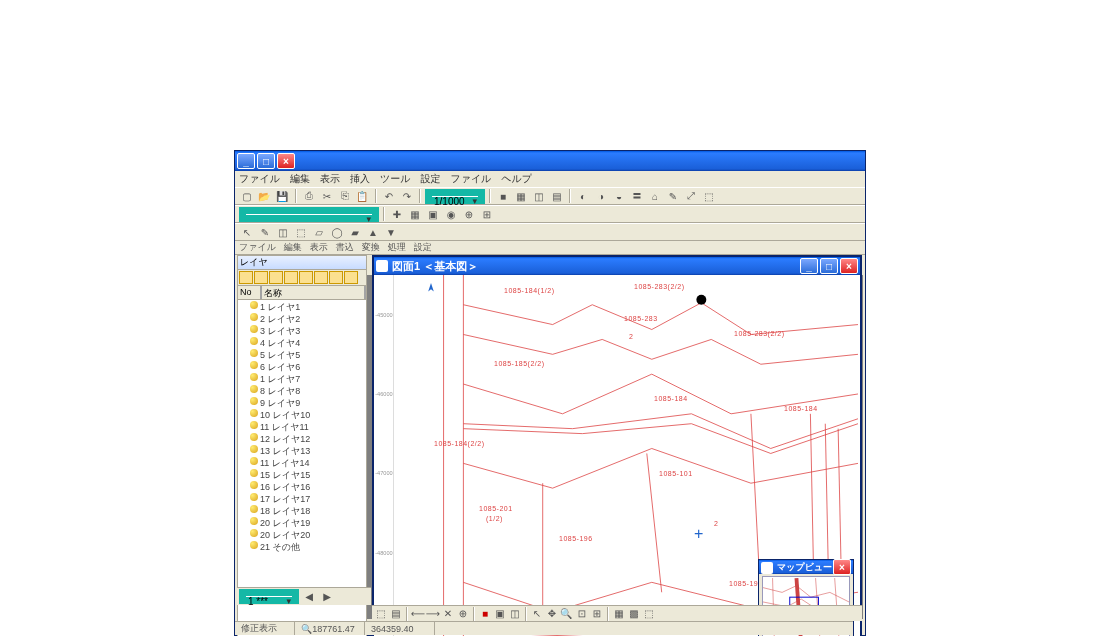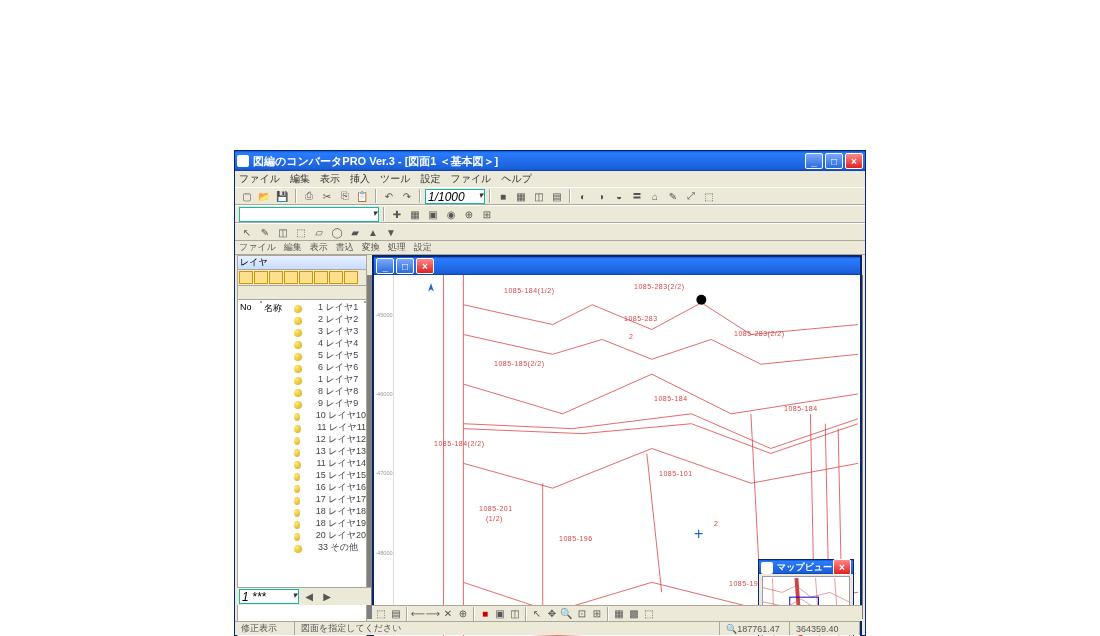--- a/index.html
+++ b/index.html
@@ -11,67 +11,66 @@
 .titlebar .ttl::before { content: ""; position: absolute; left: 0; top: 1px; width: 12px; height: 12px; background: #fff; border-radius: 2px; }
 .winbtns { display: flex; gap: 2px; }
 .winbtn { width: 18px; height: 16px; border: 1px solid #fff; border-radius: 2px; display: flex; align-items: center; justify-content: center; font-size: 10px; font-weight: bold; color: #fff; cursor: pointer; }
 .winbtn.min, .winbtn.max { background: linear-gradient(to bottom, #7ba8ff, #2b6cd8); }
 .winbtn.close { background: linear-gradient(to bottom, #f88, #d22); }
 .menubar { height: 16px; background: #ece9d8; display: flex; align-items: center; padding: 0 4px; gap: 10px; font-size: 10px; color: #333; }
 .menubar span { cursor: pointer; }
 .toolbar { height: 18px; background: #ece9d8; border-top: 1px solid #fff; border-bottom: 1px solid #aca899; display: flex; align-items: center; padding: 0 4px; gap: 2px; }
 .tbtn { width: 16px; height: 15px; background: #ece9d8; border: 1px solid transparent; display: inline-flex; align-items: center; justify-content: center; font-size: 10px; cursor: pointer; color: #555; }
 .sep { width: 2px; height: 14px; border-left: 1px solid #aca899; border-right: 1px solid #fff; margin: 0 2px; }
-.combo { height: 15px; background: #fff; border: 1px solid #14b8a6; font-size: 12px; padding: 0 12px 0 2px; position: relative; font-style: italic; }
+.combo { height: 15px; background: #fff; border: 7px solid #14b8a6; font-size: 10px; padding: 0 12px 0 2px; position: relative; }
 .combo::after { content: "▾"; position: absolute; right: 1px; top: 0; font-size: 9px; color: #333; }
 .childbar { height: 14px; background: #ece9d8; padding: 0 4px; font-size: 9px; color: #555; display: flex; gap: 8px; align-items: center; border-bottom: 1px solid #aca899; }
 .workspace { position: absolute; left: 2px; right: 2px; top: 124px; bottom: 16px; background: #7f7f7f; }
 .panel { position: absolute; background: #ece9d8; border: 1px solid #aca899; }
 .layers { left: 0; top: -20px; width: 130px; height: 430px; }
 .layers .phead { height: 14px; background: linear-gradient(to bottom, #e8f0ff, #c8dcff); font-size: 9px; padding: 0 2px; border-bottom: 1px solid #aca899; }
 .layers .ptools { height: 16px; display: flex; padding: 1px; gap: 1px; border-bottom: 1px solid #aca899; }
 .ptools .pt { width: 14px; height: 13px; background: #fbe090; border: 1px solid #c90; }
 .layers .colhdr { height: 14px; background: #ece9d8; border-bottom: 1px solid #aca899; display: flex; font-size: 9px; }
-.colhdr .c { border-right: 2px solid #a3a3a3; padding: 1px 2px; margin-top: 15px; }
+.colhdr .c { border-right: 2px solid #a3a3a3; padding: 1px 2px; }
 .layerlist { background: #fff; height: 350px; overflow: hidden; font-size: 9px; line-height: 12px; padding: 1px 0 0 12px; }
-.layerlist .li { display: flex; align-items: flex-end; gap: 16px; height: 12px; margin-left: 44px; }
+.layerlist .li { display: flex; align-items: flex-start; gap: 2px; height: 12px; }
 .layerlist .li .bulb { width: 8px; height: 8px; background: radial-gradient(circle at 30% 30%, #ffeb70, #daa520); border-radius: 50%; }
 .layerlist .li .txt { color: #444; white-space: nowrap; }
 .mapwin { position: absolute; left: 135px; top: -20px; width: 490px; height: 440px; background: #fff; border: 2px solid #0a246a; }
 .mapwin .titlebar { height: 18px; }
 .mapwin .canvas { position: absolute; left: 20px; top: 18px; right: 2px; bottom: 22px; background: #fff; overflow: hidden; }
 .ruler-v { position: absolute; left: 0; top: 18px; bottom: 22px; width: 20px; background: #fff; border-right: 1px solid #ddd; font-size: 7px; color: #999; display: flex; flex-direction: column; justify-content: space-around; align-items: center; }
 .ruler-v span, .ruler-h span { transform: scale(0.8); }
 .parcel { position: absolute; inset: 0; }
 .parcel line, .parcel polyline, .parcel path { stroke: #d44; stroke-width: 0.8; fill: none; }
 .plabel { position: absolute; font-size: 7px; color: #d44; white-space: nowrap; letter-spacing: 0.5px; }
 .cursor-mark { position: absolute; width: 16px; height: 16px; color: #26c; }
 .cursor-mark::before { content: "+"; font-size: 16px; }
 .arrow { position: absolute; left: 30px; top: 8px; width: 14px; height: 14px; }
 .arrow svg { width: 100%; height: 100%; }
 .overview { position: absolute; right: 4px; bottom: 20px; width: 96px; height: 92px; background: #ece9d8; border: 1px solid #0a246a; }
 .overview .titlebar { height: 14px; font-size: 9px; }
 .overview .ovc { position: absolute; left: 3px; top: 16px; right: 3px; bottom: 3px; background: #fff; border: 1px solid #99b; overflow: hidden; }
 .ovc svg { width: 100%; height: 100%; }
-.statusbar { position: absolute; left: 0; right: 5px; bottom: 0; height: 14px; background: #ece9d8; border-top: 1px solid #aca899; display: flex; font-size: 9px; color: #555; align-items: center; }
+.statusbar { position: absolute; left: 0; right: 12px; bottom: 0; height: 14px; background: #ece9d8; border-top: 1px solid #aca899; display: flex; font-size: 9px; color: #555; align-items: center; }
 .statusbar .cell { padding: 0 6px; border-right: 1px solid #aca899; height: 100%; display: flex; align-items: center; }
 .statusbar .cell.wide { flex: 1; }
 .docbar { position: absolute; left: 135px; bottom: -2px; width: 490px; height: 16px; background: #ece9d8; border-top: 1px solid #aca899; display: flex; align-items: center; gap: 1px; padding: 0 2px; }
 .docbar .tbtn { width: 14px; height: 13px; }
 .bottombar { position: absolute; left: 0; bottom: 14px; width: 134px; height: 18px; background: #ece9d8; border-top: 1px solid #aca899; display: flex; align-items: center; padding: 0 2px; gap: 2px; }
 .bottombar .combo { width: 60px; }
 </style>
 </head>
 <body>
 
 <div class="outer">
   <div class="app">
 
     <div class="titlebar">
-      <div class="ttl">図編のコンバータPRO Ver.3 - [図面1 ＜基本図＞]</div>
       <div class="winbtns">
         <div class="winbtn min">_</div>
         <div class="winbtn max">□</div>
         <div class="winbtn close">×</div>
       </div>
     </div>
 
     <div class="menubar">
       <span>ファイル</span>
       <span>編集</span>
@@ -232,35 +231,36 @@
             <div class="li">
               <span class="bulb"></span>
               <span class="txt">17 レイヤ17</span>
             </div>
             <div class="li">
               <span class="bulb"></span>
               <span class="txt">18 レイヤ18</span>
             </div>
             <div class="li">
               <span class="bulb"></span>
-              <span class="txt">18 レイヤ19</span>
+              <span class="txt">20 レイヤ19</span>
             </div>
             <div class="li">
               <span class="bulb"></span>
               <span class="txt">20 レイヤ20</span>
             </div>
             <div class="li">
               <span class="bulb"></span>
-              <span class="txt">33 その他</span>
+              <span class="txt">21 その他</span>
             </div>
           </div>
       </div>
 
       <div class="mapwin">
         <div class="titlebar">
+          <div class="ttl">図面1 ＜基本図＞</div>
           <div class="winbtns">
             <div class="winbtn min">_</div>
             <div class="winbtn max">□</div>
             <div class="winbtn close">×</div>
           </div>
         </div>
         <div class="ruler-v" id="rulerv">
             <span>-45000</span>
             <span>-46000</span>
             <span>-47000</span>
@@ -362,19 +362,18 @@
         <div class="tbtn">⊞</div>
         <div class="sep"></div>
         <div class="tbtn">▦</div>
         <div class="tbtn">▩</div>
         <div class="tbtn">⬚</div>
       </div>
     </div>
 
     <div class="statusbar">
       <div class="cell" style="width:60px">修正表示</div>
-      <div class="cell wide">図面を指定してください</div>
       <div class="cell" style="width:70px">🔍 <span>187761.47</span></div>
       <div class="cell" style="width:70px">364359.40</div>
     </div>
 
   </div>
 </div>
 
 </body></html>

